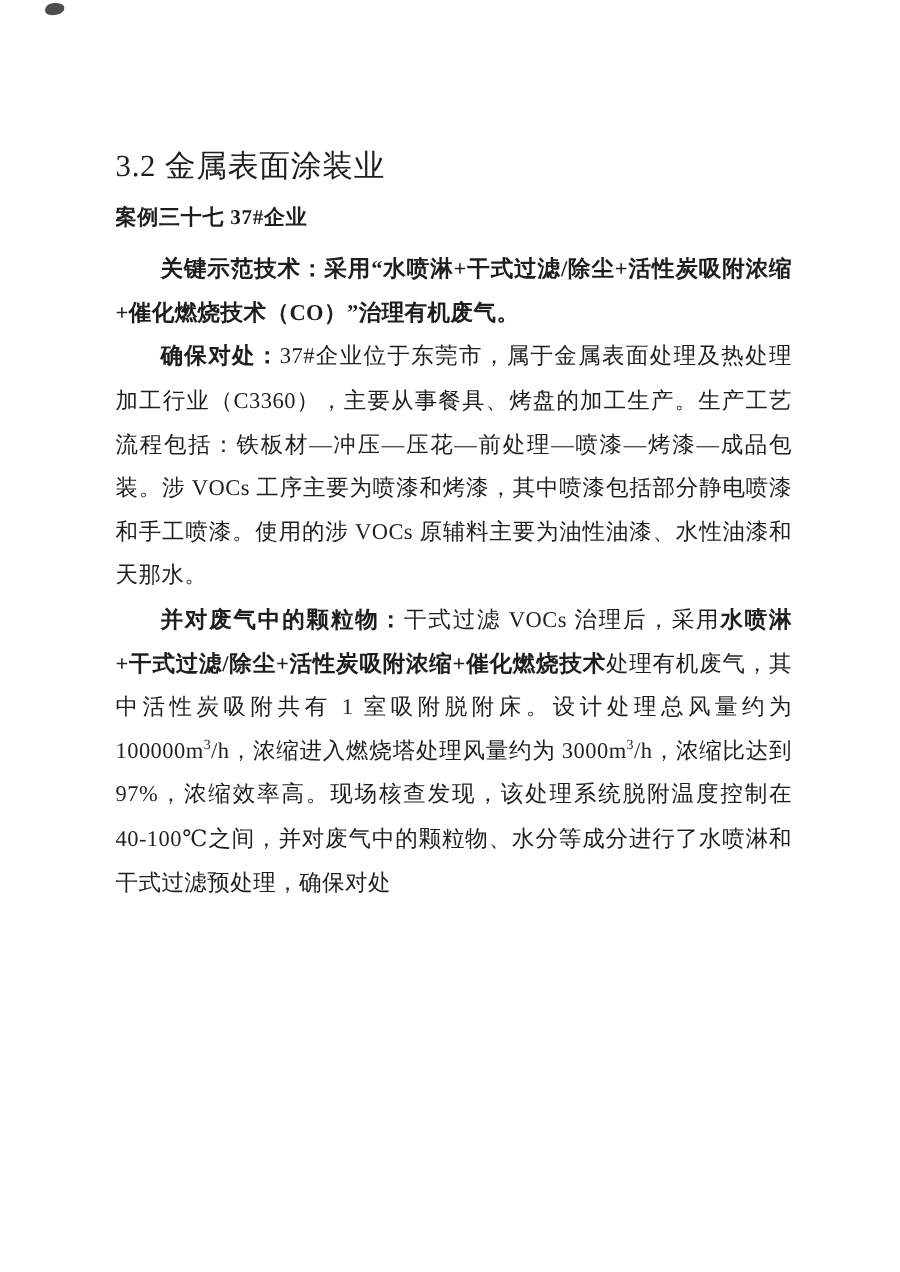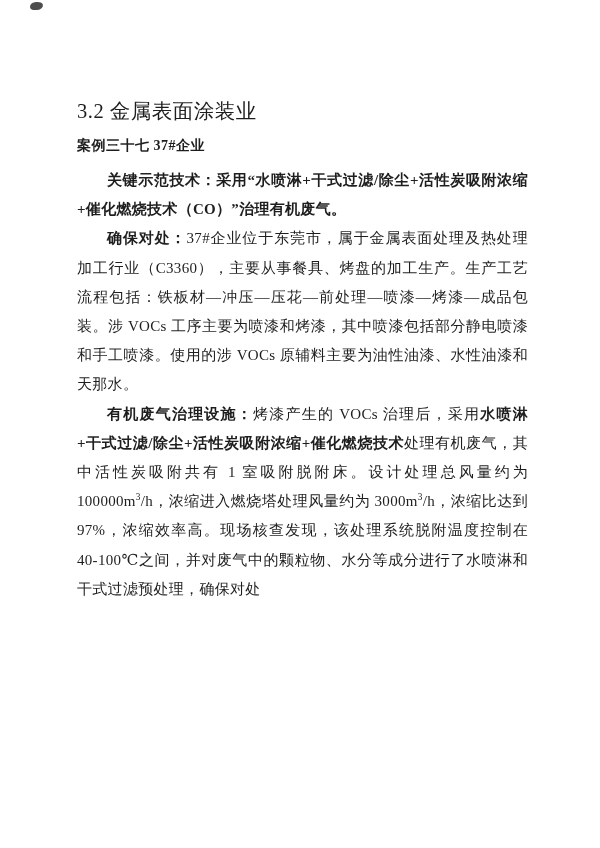--- a/index.html
+++ b/index.html
@@ -86,18 +86,18 @@
   <div class="speck"></div>
 
   <div class="content">
     <h1 class="section-heading">3.2 金属表面涂装业</h1>
 
     <h2 class="case-heading">案例三十七 37#企业</h2>
 
     <div class="paragraphs">
         <p class="para"><span class="b">关键示范技术：采用“水喷淋+干式过滤/除尘+活性炭吸附浓缩+催化燃烧技术（CO）”治理有机废气。</span></p>
         <p class="para"><span class="b">确保对处：</span><span>37#企业位于东莞市，属于金属表面处理及热处理加工行业（C3360），主要从事餐具、烤盘的加工生产。生产工艺流程包括：铁板材—冲压—压花—前处理—喷漆—烤漆—成品包装。涉 VOCs 工序主要为喷漆和烤漆，其中喷漆包括部分静电喷漆和手工喷漆。使用的涉 VOCs 原辅料主要为油性油漆、水性油漆和天那水。</span></p>
-        <p class="para"><span class="b">有机废气治理设施：</span><span>烤漆产生的 VOCs 治理后，采用</span><span class="b">水喷淋+干式过滤/除尘+活性炭吸附浓缩+催化燃烧技术</span><span>处理有机废气，其中活性炭吸附共有 1 室吸附脱附床。设计处理总风量约为 100000m</span><sup>3</sup><span>/h，浓缩进入燃烧塔处理风量约为 3000m</span><sup>3</sup><span>/h，浓缩比达到 97%，浓缩效率高。现场核查发现，该处理系统脱附温度控制在 40-100℃之间，并对废气中的颗粒物、水分等成分进行了水喷淋和干式过滤预处理，确保对处</span></p>
+        <p class="para"><span class="b">并对废气中的颗粒物：</span><span>干式过滤 VOCs 治理后，采用</span><span class="b">水喷淋+干式过滤/除尘+活性炭吸附浓缩+催化燃烧技术</span><span>处理有机废气，其中活性炭吸附共有 1 室吸附脱附床。设计处理总风量约为 100000m</span><sup>3</sup><span>/h，浓缩进入燃烧塔处理风量约为 3000m</span><sup>3</sup><span>/h，浓缩比达到 97%，浓缩效率高。现场核查发现，该处理系统脱附温度控制在 40-100℃之间，并对废气中的颗粒物、水分等成分进行了水喷淋和干式过滤预处理，确保对处</span></p>
       </div>
   </div>
 
   <div class="page-number">76</div>
 </div>
 
 </body></html>

